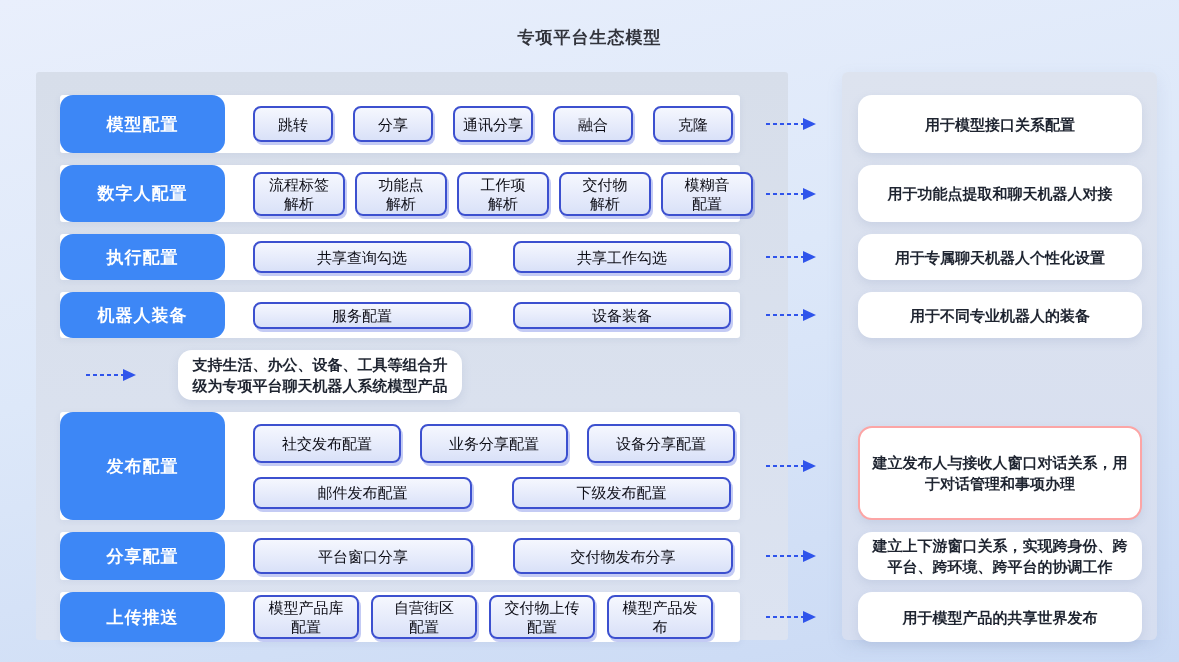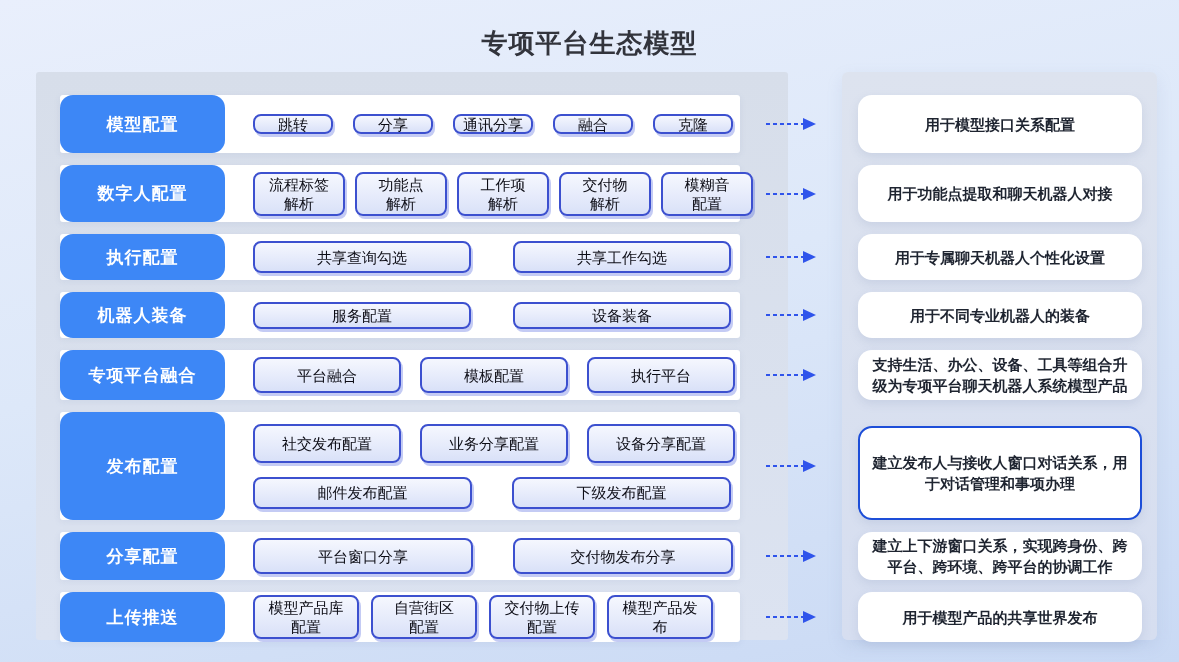--- a/index.html
+++ b/index.html
@@ -4,21 +4,21 @@
 <style>
   html,body{margin:0;padding:0;}
   body{
     width:1179px;height:662px;overflow:hidden;
     font-family:"Liberation Sans","DejaVu Sans",sans-serif;
     background:linear-gradient(168deg,#e9effc 0%,#dde8f9 45%,#c9d9f4 100%);
   }
   .canvas{position:relative;width:1179px;height:662px;}
   .title{
     position:absolute;top:26px;left:0;right:0;text-align:center;
-    font-size:26px;font-weight:bold;color:#32343c;letter-spacing:1px;
+    font-size:17px;font-weight:bold;color:#32343c;letter-spacing:1px;
   }
   .panel-bg{position:absolute;top:72px;height:568px;}
   .panel-bg.left{
     left:36px;width:752px;border-radius:3px;
     background:linear-gradient(180deg,#d7deea 0%,#dce3f1 100%);
   }
   .panel-bg.right{
     left:842px;width:315px;border-radius:6px;
     background:linear-gradient(180deg,#dde3ef 0%,#d6def0 100%);
     box-shadow:0 6px 16px rgba(130,150,190,.15);
@@ -47,41 +47,41 @@
   .btnrow{display:flex;align-items:center;}
   .btn{
     box-sizing:border-box;
     border:2px solid var(--chip-border,#3c50cf);border-radius:8px;
     background:linear-gradient(180deg,#f5f7fe 0%,#e6ebfb 55%,#d9e1f8 100%);
     box-shadow:2px 3px 0 0 rgba(72,94,220,.32);
     color:#0d0d16;font-size:15px;font-weight:500;line-height:19px;
     display:flex;align-items:center;justify-content:center;
     text-align:center;white-space:pre-line;
   }
-  .r1 .btnrow{gap:20px}  .r1 .btn{width:80px;height:20px}
+  .r1 .btnrow{gap:20px}  .r1 .btn{width:80px;height:36px}
   .r2 .btnrow{gap:10px}  .r2 .btn{width:92px;height:44px}
   .r3 .btnrow{gap:42px}  .r3 .btn{width:218px;height:32px}
   .r4 .btnrow{gap:42px}  .r4 .btn{width:218px;height:27px}
   .r5 .btnrow{gap:19px}  .r5 .btn{width:148px;height:36px}
   .r6 .btnrow.g0{gap:19px} .r6 .g0 .btn{width:148px;height:39px}
   .r6 .btnrow.g1{gap:40px} .r6 .g1 .btn{width:219px;height:32px}
   .r7 .btnrow{gap:40px}  .r7 .btn{width:220px;height:36px}
   .r8 .btnrow{gap:12px}  .r8 .btn{width:106px;height:44px}
   .arrowzone{
     width:102px;flex:none;display:flex;align-items:center;justify-content:center;
   }
   .card{
     box-sizing:border-box;width:284px;margin-left:16px;
     background:#ffffff;border-radius:14px;
     display:flex;align-items:center;justify-content:center;
     text-align:center;font-size:15px;font-weight:bold;line-height:21px;
     color:#1e2430;padding:20px 12px;
     box-shadow:0 4px 10px rgba(120,140,180,.18);
   }
-  .card.bordered{border:2px solid #1d4ed8;margin-top:14px;}
+  .card.bordered{border:2px solid #fca5a5;margin-top:14px;}
 </style>
 </head>
 <body>
 
 <div class="canvas">
   <div class="title">专项平台生态模型</div>
   <div class="panel-bg left"></div>
   <div class="panel-bg right"></div>
   <div class="rows" id="rows">
       <div class="rowline r1">
@@ -161,30 +161,20 @@
         </div>
         <div class="arrowzone">
           <svg width="52" height="14" viewBox="0 0 52 14">
             <line x1="1" y1="7" x2="38" y2="7" stroke="#2f54eb" stroke-width="2" stroke-dasharray="4 3"></line>
             <path d="M38 1 L51 7 L38 13 Z" fill="#2f54eb"></path>
           </svg>
         </div>
         <div class="card">用于不同专业机器人的装备</div>
       </div>
       <div class="rowline r5">
-        <div class="leftrow">
-          <div class="rowlabel">专项平台融合</div>
-          <div class="btnarea">
-            <div class="btnrow g0">
-              <div class="btn">平台融合</div>
-              <div class="btn">模板配置</div>
-              <div class="btn">执行平台</div>
-            </div>
-          </div>
-        </div>
         <div class="arrowzone">
           <svg width="52" height="14" viewBox="0 0 52 14">
             <line x1="1" y1="7" x2="38" y2="7" stroke="#2f54eb" stroke-width="2" stroke-dasharray="4 3"></line>
             <path d="M38 1 L51 7 L38 13 Z" fill="#2f54eb"></path>
           </svg>
         </div>
         <div class="card">支持生活、办公、设备、工具等组合升级为专项平台聊天机器人系统模型产品</div>
       </div>
       <div class="rowline r6">
         <div class="leftrow">

